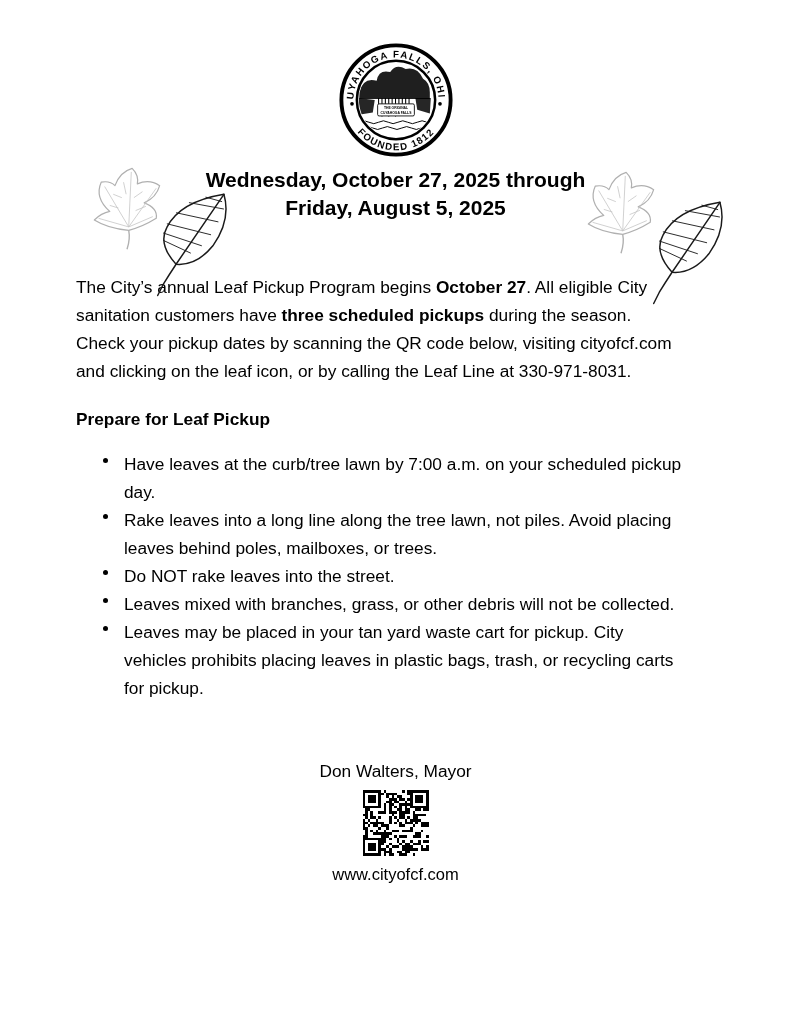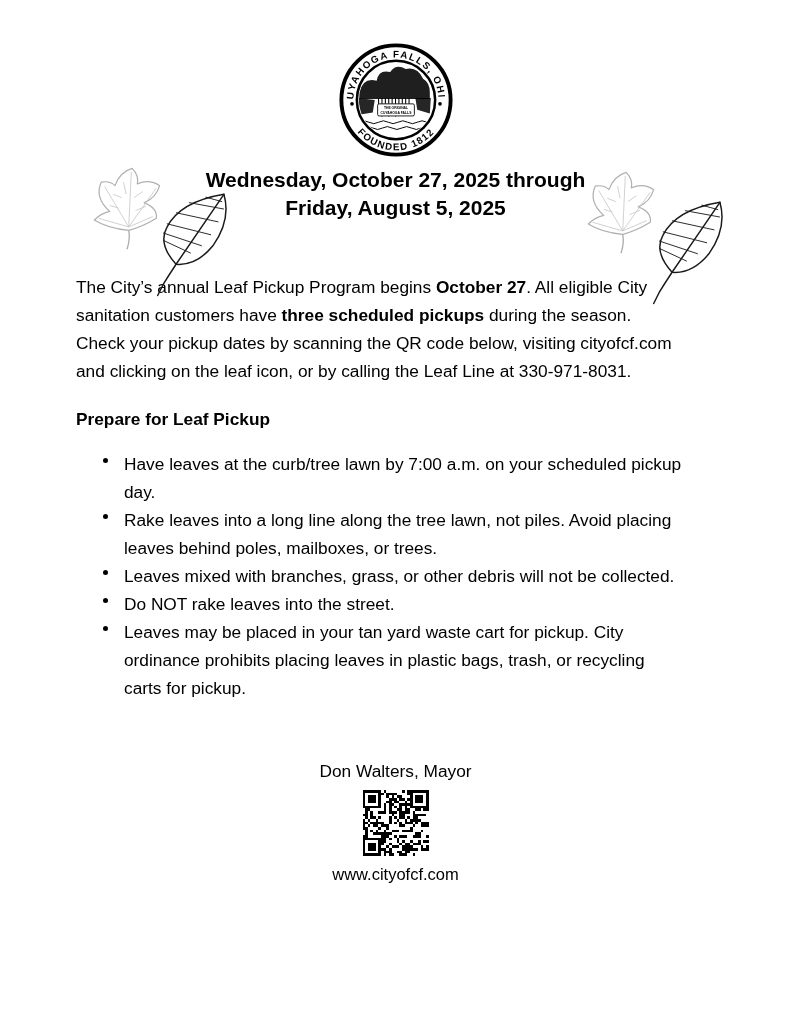--- a/index.html
+++ b/index.html
@@ -121,23 +121,23 @@
   </div>
 
   <div class="content">
     <p class="intro"><span>The City’s annual Leaf Pickup Program begins </span><b>October 27</b><span>. All eligible City sanitation customers have </span><b>three scheduled pickups</b><span> during the season. Check your pickup dates by scanning the QR code below, visiting cityofcf.com and clicking on the leaf icon, or by calling the Leaf Line at 330-971-8031.</span></p>
 
     <p class="section-heading">Prepare for Leaf Pickup</p>
 
     <ul class="rules">
       <li>Have leaves at the curb/tree lawn by 7:00 a.m. on your scheduled pickup day.</li>
       <li>Rake leaves into a long line along the tree lawn, not piles. Avoid placing leaves behind poles, mailboxes, or trees.</li>
+      <li>Do NOT rake leaves into the street.</li>
       <li>Leaves mixed with branches, grass, or other debris will not be collected.</li>
-      <li>Do NOT rake leaves into the street.</li>
-      <li>Leaves may be placed in your tan yard waste cart for pickup. City ordinance prohibits placing leaves in plastic bags, trash, or recycling carts for pickup.</li>
+      <li>Leaves may be placed in your tan yard waste cart for pickup. City vehicles prohibits placing leaves in plastic bags, trash, or recycling carts for pickup.</li>
     </ul>
 
   </div>
 
   <div class="footer">
     <div>Don Walters, Mayor</div>
     <div class="qr">
         <i style="grid-area:1/1"></i>
         <i style="grid-area:1/2"></i>
         <i style="grid-area:1/3"></i>

